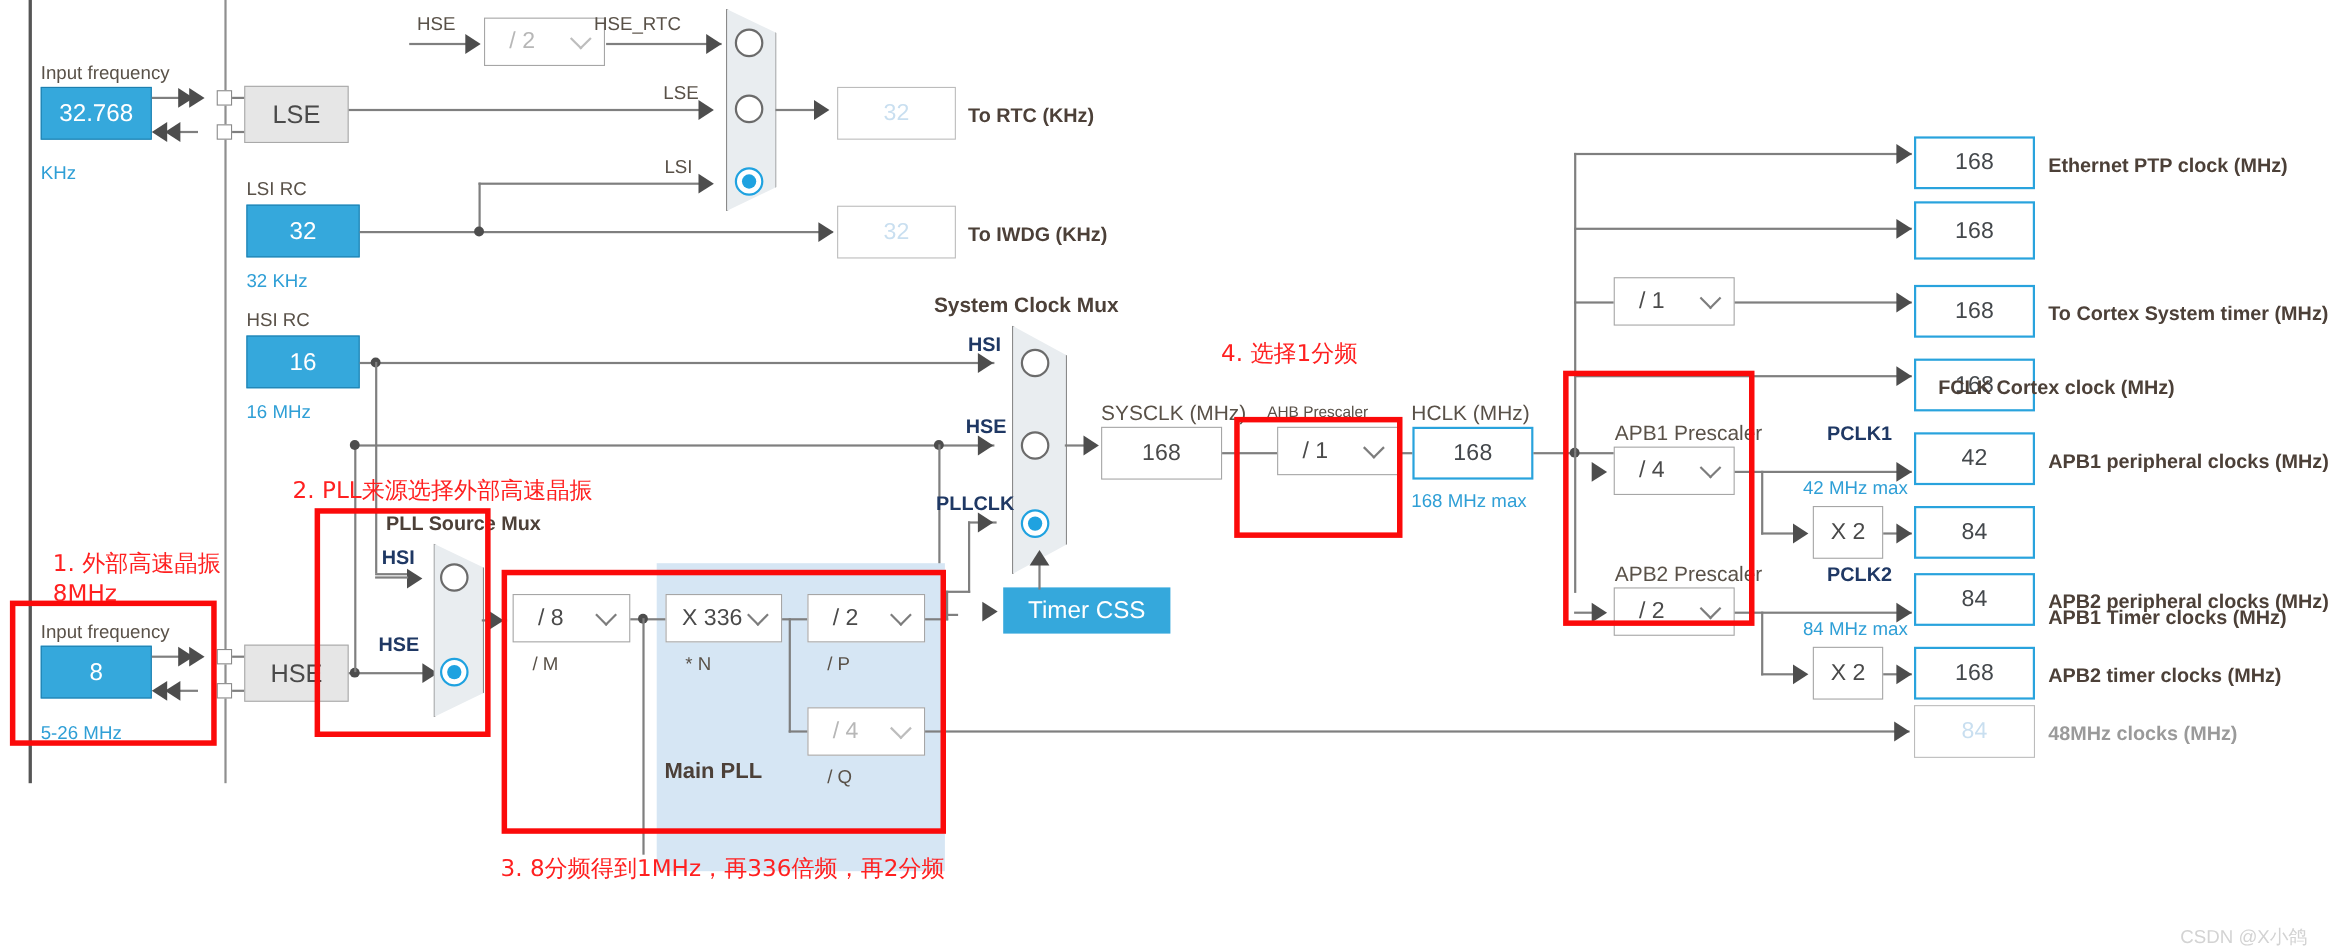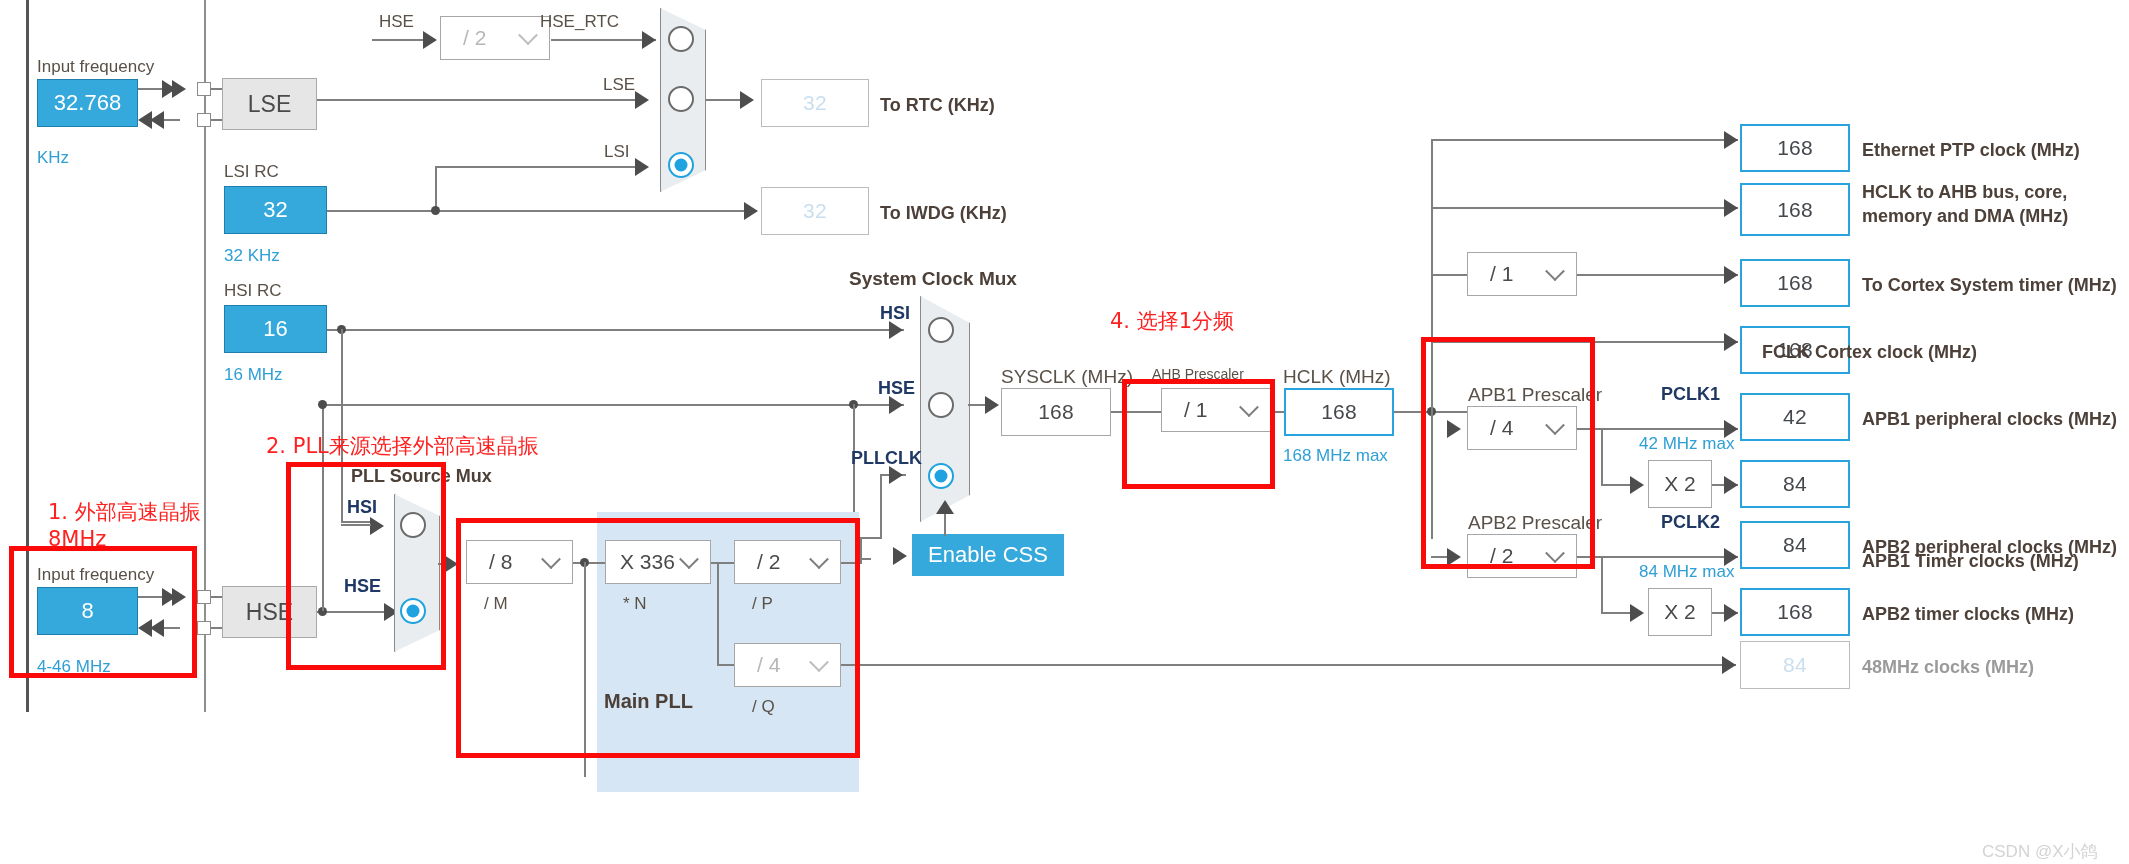--- a/index.html
+++ b/index.html
@@ -152,21 +152,21 @@
   <div class="wire h" style="left:327px;top:329px;width:577px;"></div>
   <div class="dot" style="left:337px;top:325px;"></div>
   <div class="arrow" style="left:889px;top:321px;"></div>
 
   <div class="wire v" style="left:341px;top:329px;height:192px;"></div>
   <div class="wire h" style="left:341px;top:521px;width:33px;"></div>
   <div class="wire v" style="left:372px;top:521px;height:-0px;"></div>
 
   <div class="lbl" style="left:37px;top:565px;">Input frequency</div>
   <div class="inputblue" style="left:37px;top:587px;width:101px;height:48px;">8</div>
-  <div class="lbl blue" style="left:37px;top:657px;">4-46 MHz</div>
+  <div class="lbl blue" style="left:37px;top:657px;">5-26 MHz</div>
 
   <div class="wire h" style="left:138px;top:596px;width:32px;"></div>
   <div class="arrow" style="left:162px;top:588px;"></div>
   <div class="arrow" style="left:172px;top:588px;"></div>
   <div class="wire h" style="left:145px;top:627px;width:35px;"></div>
   <div class="arrow left" style="left:138px;top:619px;"></div>
   <div class="arrow left" style="left:150px;top:619px;"></div>
   <div class="pinsq" style="left:197px;top:590px;"></div>
   <div class="pinsq" style="left:197px;top:621px;"></div>
   <div class="wire h" style="left:211px;top:596px;width:12px;"></div>
@@ -250,21 +250,21 @@
   <div class="mux" style="left:920px;top:296px;width:48px;height:224px;
        clip-path:polygon(0 0,100% 12%,100% 88%,0 100%);"></div>
   <div class="radio" style="left:928px;top:317px;"></div>
   <div class="radio" style="left:928px;top:392px;"></div>
   <div class="radio sel" style="left:928px;top:463px;"></div>
 
   <div class="lbl navy" style="left:880px;top:303px;">HSI</div>
   <div class="lbl navy" style="left:878px;top:378px;">HSE</div>
   <div class="lbl navy" style="left:851px;top:448px;">PLLCLK</div>
 
-  <div class="cssbtn" style="left:912px;top:534px;width:152px;height:42px;">Enable CSS</div>
+  <div class="cssbtn" style="left:912px;top:534px;width:152px;height:42px;">Timer CSS</div>
   <div class="wire v" style="left:944px;top:512px;height:24px;"></div>
   <div class="arrow up" style="left:936px;top:500px;"></div>
   <div class="arrow" style="left:893px;top:547px;"></div>
 
   <div class="wire h" style="left:968px;top:404px;width:28px;"></div>
   <div class="arrow" style="left:985px;top:396px;"></div>
 
   <div class="lbl" style="left:1001px;top:366px;font-size:19px;">SYSCLK (MHz)</div>
   <div class="box" style="left:1001px;top:388px;width:110px;height:48px;">168</div>
 
@@ -338,22 +338,20 @@
   <div class="wire h" style="left:1601px;top:612px;width:37px;"></div>
   <div class="arrow" style="left:1630px;top:604px;"></div>
   <div class="plainbox" style="left:1648px;top:588px;width:64px;height:48px;">X 2</div>
   <div class="wire h" style="left:1712px;top:612px;width:26px;"></div>
   <div class="arrow" style="left:1724px;top:604px;"></div>
 
   <div class="box blue" style="left:1740px;top:124px;width:110px;height:48px;">168</div>
   <div class="lbl right" style="left:1862px;top:138px;">Ethernet PTP clock (MHz)</div>
 
   <div class="box blue" style="left:1740px;top:183px;width:110px;height:53px;">168</div>
-  <div class="lbl right" style="left:1862px;top:180px;white-space:pre-line;">HCLK to AHB bus, core,
-memory and DMA (MHz)</div>
 
   <div class="box blue" style="left:1740px;top:259px;width:110px;height:48px;">168</div>
   <div class="lbl right" style="left:1862px;top:273px;">To Cortex System timer (MHz)</div>
 
   <div class="box blue" style="left:1740px;top:326px;width:110px;height:48px;">168</div>
   <div class="lbl right" style="left:1762px;top:340px;">FCLK Cortex clock (MHz)</div>
 
   <div class="box blue" style="left:1740px;top:393px;width:110px;height:48px;">42</div>
   <div class="lbl right" style="left:1862px;top:407px;">APB1 peripheral clocks (MHz)</div>
 
@@ -371,17 +369,18 @@
 
   <div class="redbox" style="left:9px;top:546px;width:188px;height:132px;"></div>
   <div class="redbox" style="left:286px;top:462px;width:160px;height:208px;"></div>
   <div class="redbox" style="left:456px;top:518px;width:404px;height:240px;"></div>
   <div class="redbox" style="left:1122px;top:379px;width:153px;height:110px;"></div>
   <div class="redbox" style="left:1421px;top:337px;width:174px;height:232px;"></div>
 
   <div class="ann" style="left:48px;top:498px;">1. 外部高速晶振</div>
   <div class="ann" style="left:48px;top:527px;">8MHz</div>
   <div class="ann" style="left:266px;top:432px;">2. PLL来源选择外部高速晶振</div>
+  <div class="ann" style="left:455px;top:775px;">3. 8分频得到1MHz，再336倍频，再2分频</div>
   <div class="ann" style="left:1110px;top:307px;">4. 选择1分频</div>
 
   <div class="wm" style="left:1982px;top:840px;">CSDN @X小鸽</div>
 
 </div>
 
 </body></html>

